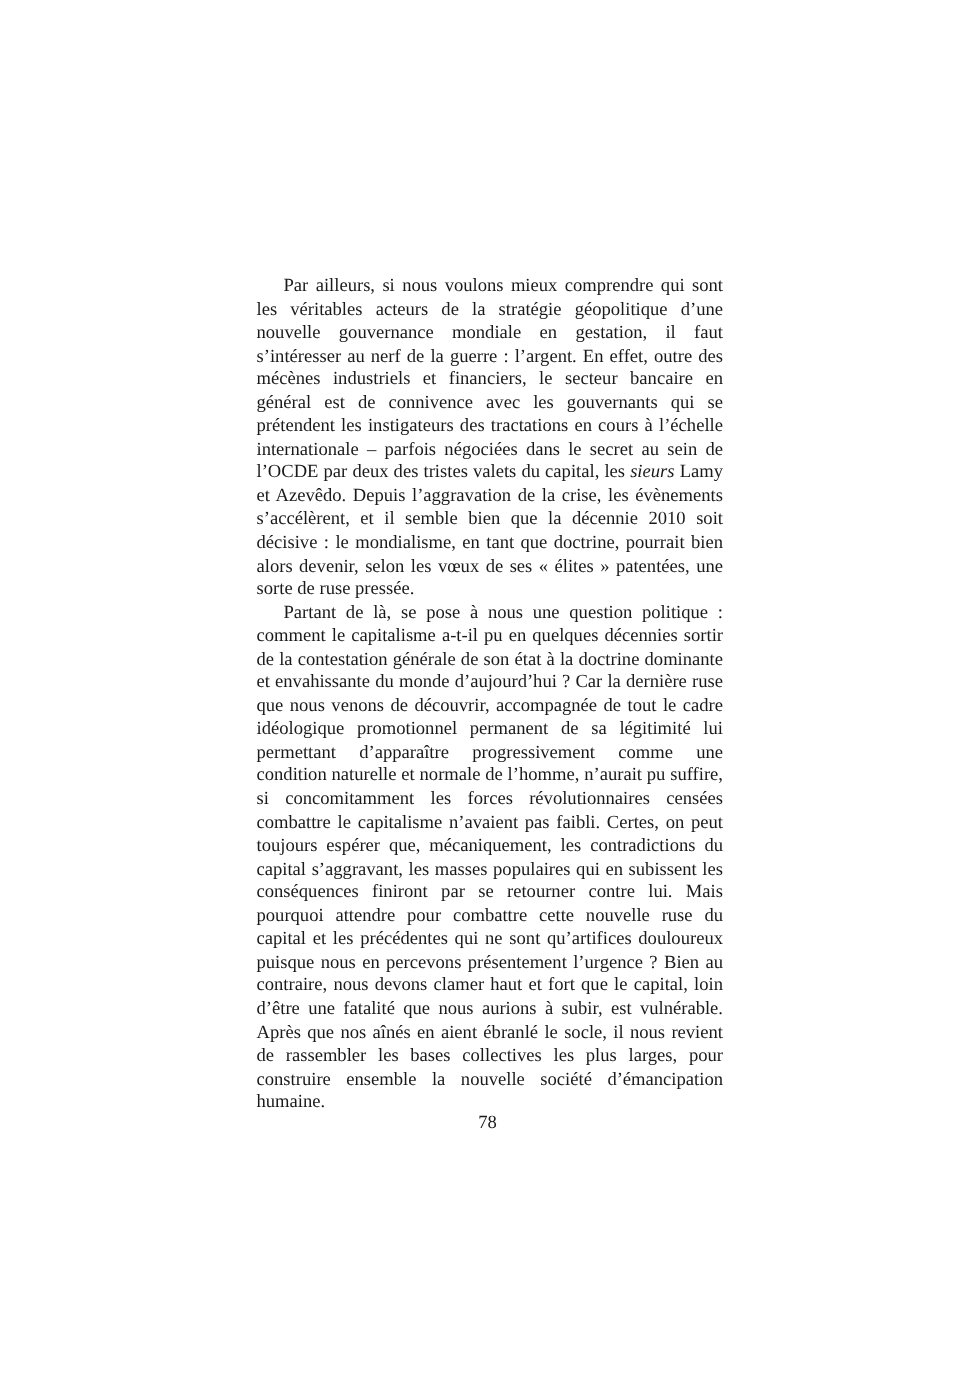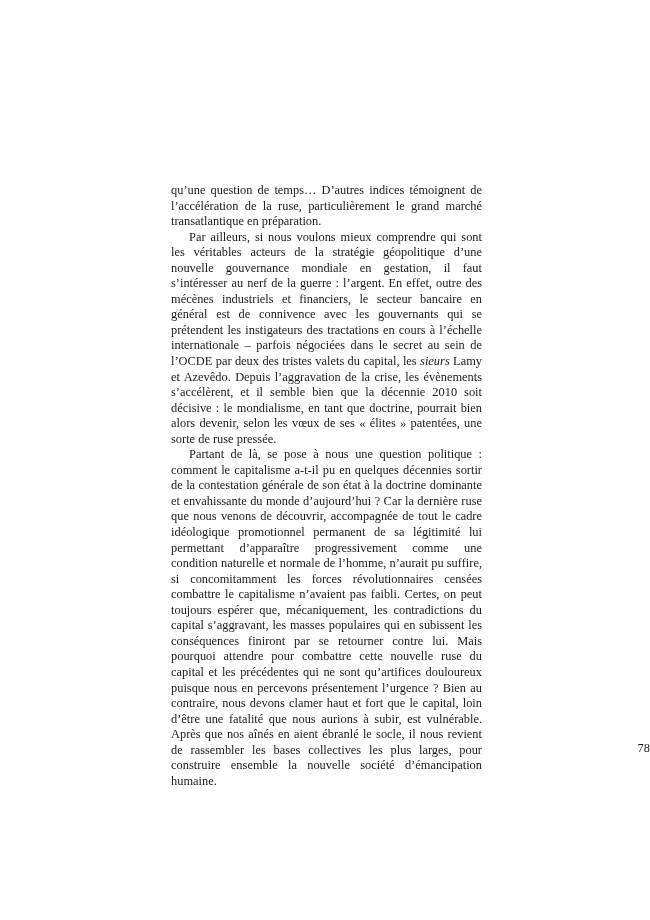--- a/index.html
+++ b/index.html
@@ -33,32 +33,29 @@
     }
     .page-text em {
       font-style: italic;
       margin-top: 45px;
     }
     .page-number {
       position: absolute;
       left: 0;
       width: 650px;
       top: 741px;
-      text-align: right;
+      text-align: center;
       font-family: "Liberation Serif", "DejaVu Serif", serif;
       font-size: 12.4px;
       color: #1a1a1a;
     }
   </style>
 </head>
 <body>
 
 <div class="page-text">
-  <p>
-    <span>qu’une question de temps… D’autres indices témoignent de l’accélération de la ruse, particulièrement le grand marché transatlantique en préparation.</span>
-  </p>
   <p class="indent"><span>Par ailleurs, si nous voulons mieux comprendre qui sont les véritables acteurs de la stratégie géopolitique d’une nouvelle gouvernance mondiale en gestation, il faut s’intéresser au nerf de la guerre : l’argent. En effet, outre des mécènes industriels et financiers, le secteur bancaire en général est de connivence avec les gouvernants qui se prétendent les instigateurs des tractations en cours à l’échelle internationale – parfois  négociées dans le secret au sein de l’OCDE par deux des tristes valets du capital, les </span><em>sieurs</em><span> Lamy et Azevêdo. Depuis l’aggravation de la crise, les évènements s’accélèrent, et il semble bien que la décennie 2010 soit décisive : le mondialisme, en tant que doctrine, pourrait bien alors devenir, selon les vœux de ses « élites » patentées, une sorte de ruse pressée.</span></p>
   <p class="indent">
     <span>Partant de là, se pose à nous une question politique : comment le capitalisme a-t-il pu en quelques décennies sortir de la contestation générale de son état à la doctrine dominante et envahissante du monde d’aujourd’hui ? Car la dernière ruse que nous venons de découvrir, accompagnée de tout le cadre idéologique promotionnel permanent de sa légitimité lui permettant d’apparaître progressivement comme une condition naturelle et normale de l’homme, n’aurait pu suffire, si concomitamment les forces révolutionnaires censées combattre le capitalisme n’avaient pas faibli. Certes, on peut toujours espérer que, mécaniquement, les contradictions du capital s’aggravant, les masses populaires qui en subissent les conséquences finiront par se retourner contre lui. Mais pourquoi attendre pour combattre cette nouvelle ruse du capital et les précédentes qui ne sont qu’artifices douloureux puisque nous en percevons présentement l’urgence ? Bien au contraire, nous devons clamer haut et fort que le capital, loin d’être une fatalité que nous aurions à subir, est vulnérable. Après que nos aînés en aient ébranlé le socle, il nous revient de rassembler les bases collectives les plus larges, pour construire ensemble la nouvelle société d’émancipation humaine.</span>
   </p>
 </div>
 
 <div class="page-number">78</div>
 
 </body></html>

